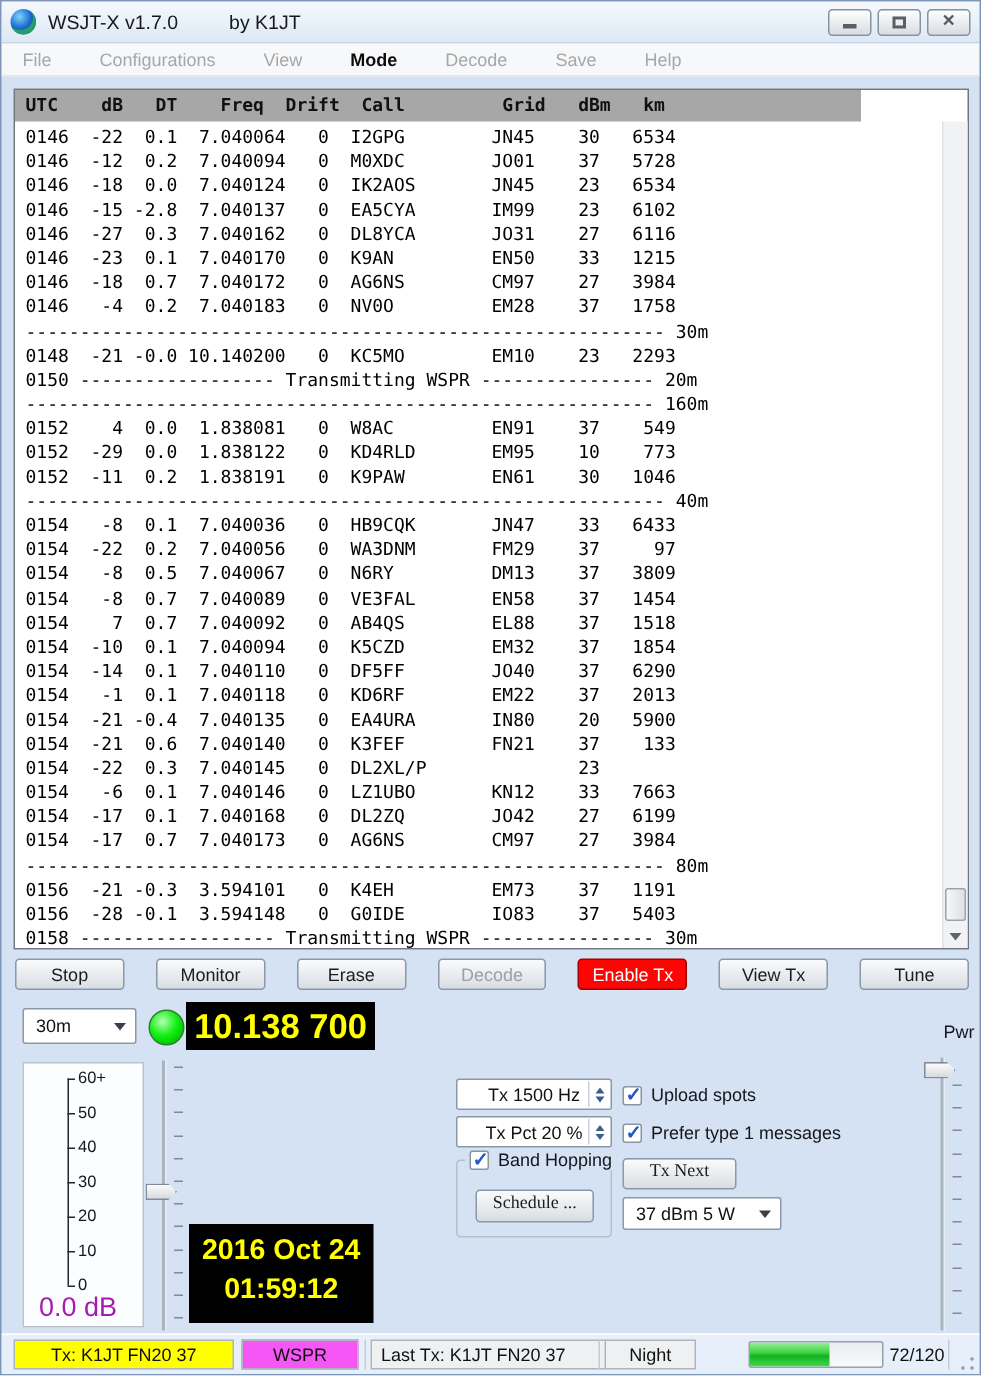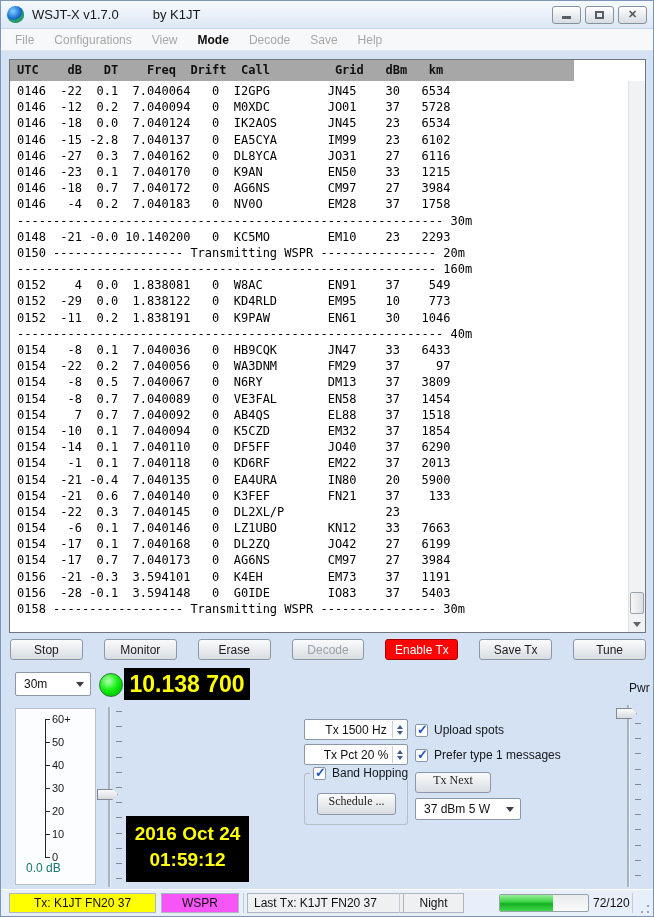--- a/index.html
+++ b/index.html
@@ -30,21 +30,21 @@
     background:linear-gradient(#fefefe,#d8dde3);
     display:flex; align-items:center; justify-content:center; color:#4a4f55;
   }
   .glyph-min{ width:9px; height:3px; background:#5a5f66; margin-top:6px;}
   .glyph-max{ width:9px; height:8px; border:2px solid #5a5f66; }
   .glyph-close{ font-size:11px; font-weight:bold; color:#55595f; line-height:1;}
   
   .menubar{
     position:absolute; left:0; top:28px; right:0; height:22px;
     background:#f7f8fa; border-bottom:1px solid #e1e6ec;
-    display:flex; align-items:center; padding-left:4px;
+    display:flex; align-items:center; padding-left:4px;gap:12px;
   }
   .menu-item{ padding:3px 10px; color:#a7a7a7; }
   .menu-item.on{ color:#0c0c0c; font-weight:bold; }
   
   .dtable{
     position:absolute; left:8px; top:58px; width:637px; height:574px;
     background:#fff; border:1px solid #70767d;
   }
   .thead{
     position:absolute; left:0; top:0; width:564px; height:21px;
@@ -108,21 +108,21 @@
   }
   .pwr-label{ position:absolute; left:628px; top:680px; font-size:12px; color:#14181c; }
   
   .meter-panel{
     position:absolute; left:14px; top:707px; width:81px; height:177px;
     background:#fcfdfe; border:1px solid #b8c1cc;
   }
   .maxis{ position:absolute; left:29px; top:10px; width:1px; height:138px; background:#23262a; }
   .mtick{ position:absolute; left:29px; width:5px; height:1px; background:#23262a; }
   .mlabel{ position:absolute; left:36px; font-size:11px; color:#16181b; }
-  .mvalue{ position:absolute; left:10px; top:152px; font-size:12px; color:#0f766e; }
+  .mvalue{ position:absolute; left:10px; top:152px; font-size:18px; color:#a21caf; }
   .vslider{ position:absolute; width:26px; }
   .groove{ position:absolute; left:11px; top:0; bottom:0; width:2px; background:#aab4bf; box-shadow:1px 0 0 #e9eef4; }
   .stick{ position:absolute; left:19px; width:6px; height:1px; background:#80markdown8a96; background:#808a96; }
   .sthumb2{
     position:absolute; left:0; width:21px; height:11px;
     background:linear-gradient(#fbfbfb,#d7dade);
     border:1px solid #828b95;
     clip-path:polygon(0 0, 72% 0, 100% 50%, 72% 100%, 0 100%);
   }
   .rx-slider{ left:96px; top:706px; height:180px; }
@@ -252,20 +252,21 @@
         <div class="trow">0154    7  0.7  7.040092   0  AB4QS        EL88    37   1518</div>
         <div class="trow">0154  -10  0.1  7.040094   0  K5CZD        EM32    37   1854</div>
         <div class="trow">0154  -14  0.1  7.040110   0  DF5FF        JO40    37   6290</div>
         <div class="trow">0154   -1  0.1  7.040118   0  KD6RF        EM22    37   2013</div>
         <div class="trow">0154  -21 -0.4  7.040135   0  EA4URA       IN80    20   5900</div>
         <div class="trow">0154  -21  0.6  7.040140   0  K3FEF        FN21    37    133</div>
         <div class="trow">0154  -22  0.3  7.040145   0  DL2XL/P              23       </div>
         <div class="trow">0154   -6  0.1  7.040146   0  LZ1UBO       KN12    33   7663</div>
         <div class="trow">0154  -17  0.1  7.040168   0  DL2ZQ        JO42    27   6199</div>
         <div class="trow">0154  -17  0.7  7.040173   0  AG6NS        CM97    27   3984</div>
+        <div class="trow">----------------------------------------------------------- 80m</div>
         <div class="trow">0156  -21 -0.3  3.594101   0  K4EH         EM73    37   1191</div>
         <div class="trow">0156  -28 -0.1  3.594148   0  G0IDE        IO83    37   5403</div>
         <div class="trow">0158 ------------------ Transmitting WSPR ---------------- 30m</div>
       </div>
     <div class="vscroll">
       <div class="sbtn up">
           <span class="arr-up"></span>
         </div>
       <div class="sthumb"></div>
       <div class="sbtn down">
@@ -273,21 +274,21 @@
         </div>
     </div>
   </div>
 
   <div class="toolbar" id="toolbar">
       <div class="btn ">Stop</div>
       <div class="btn ">Monitor</div>
       <div class="btn ">Erase</div>
       <div class="btn disabled">Decode</div>
       <div class="btn danger">Enable Tx</div>
-      <div class="btn ">Save Tx</div>
+      <div class="btn ">View Tx</div>
       <div class="btn ">Tune</div>
     </div>
 
   <div class="combo band-combo">
     <span>30m</span>
     <span class="carrow"></span>
   </div>
   <div class="led"></div>
   <div class="freq-display">
     <span>10.138 700</span>

